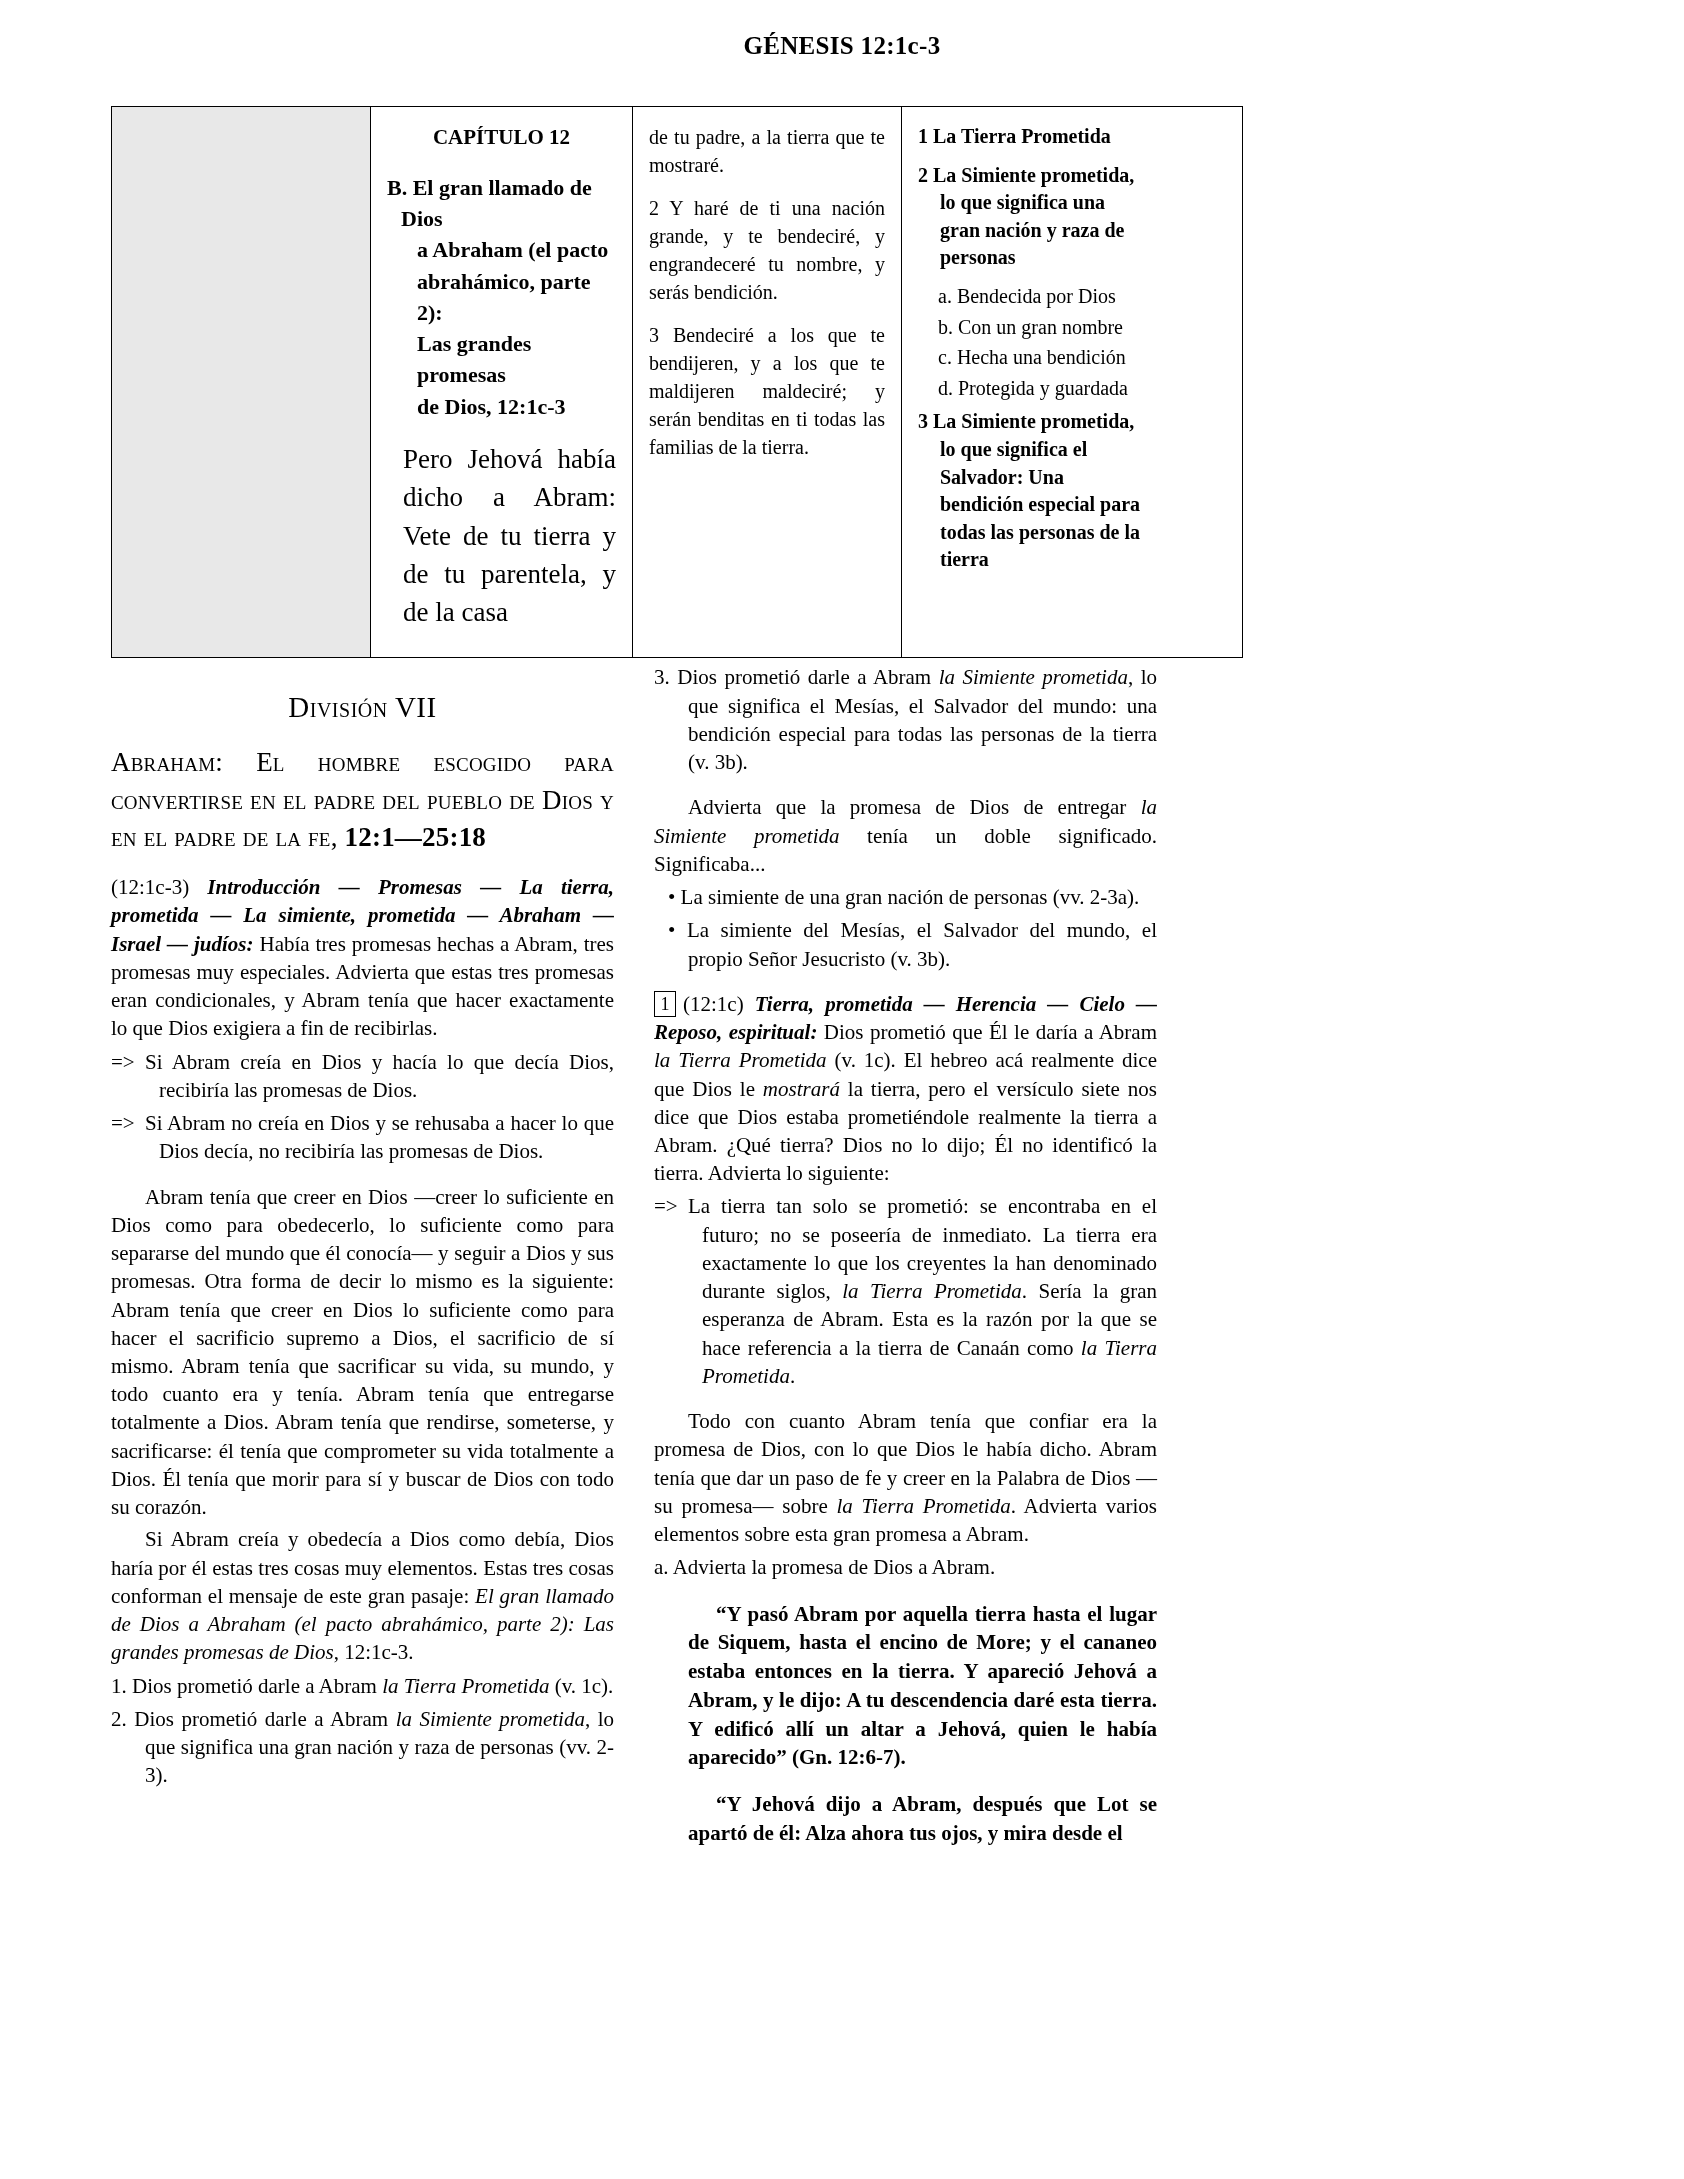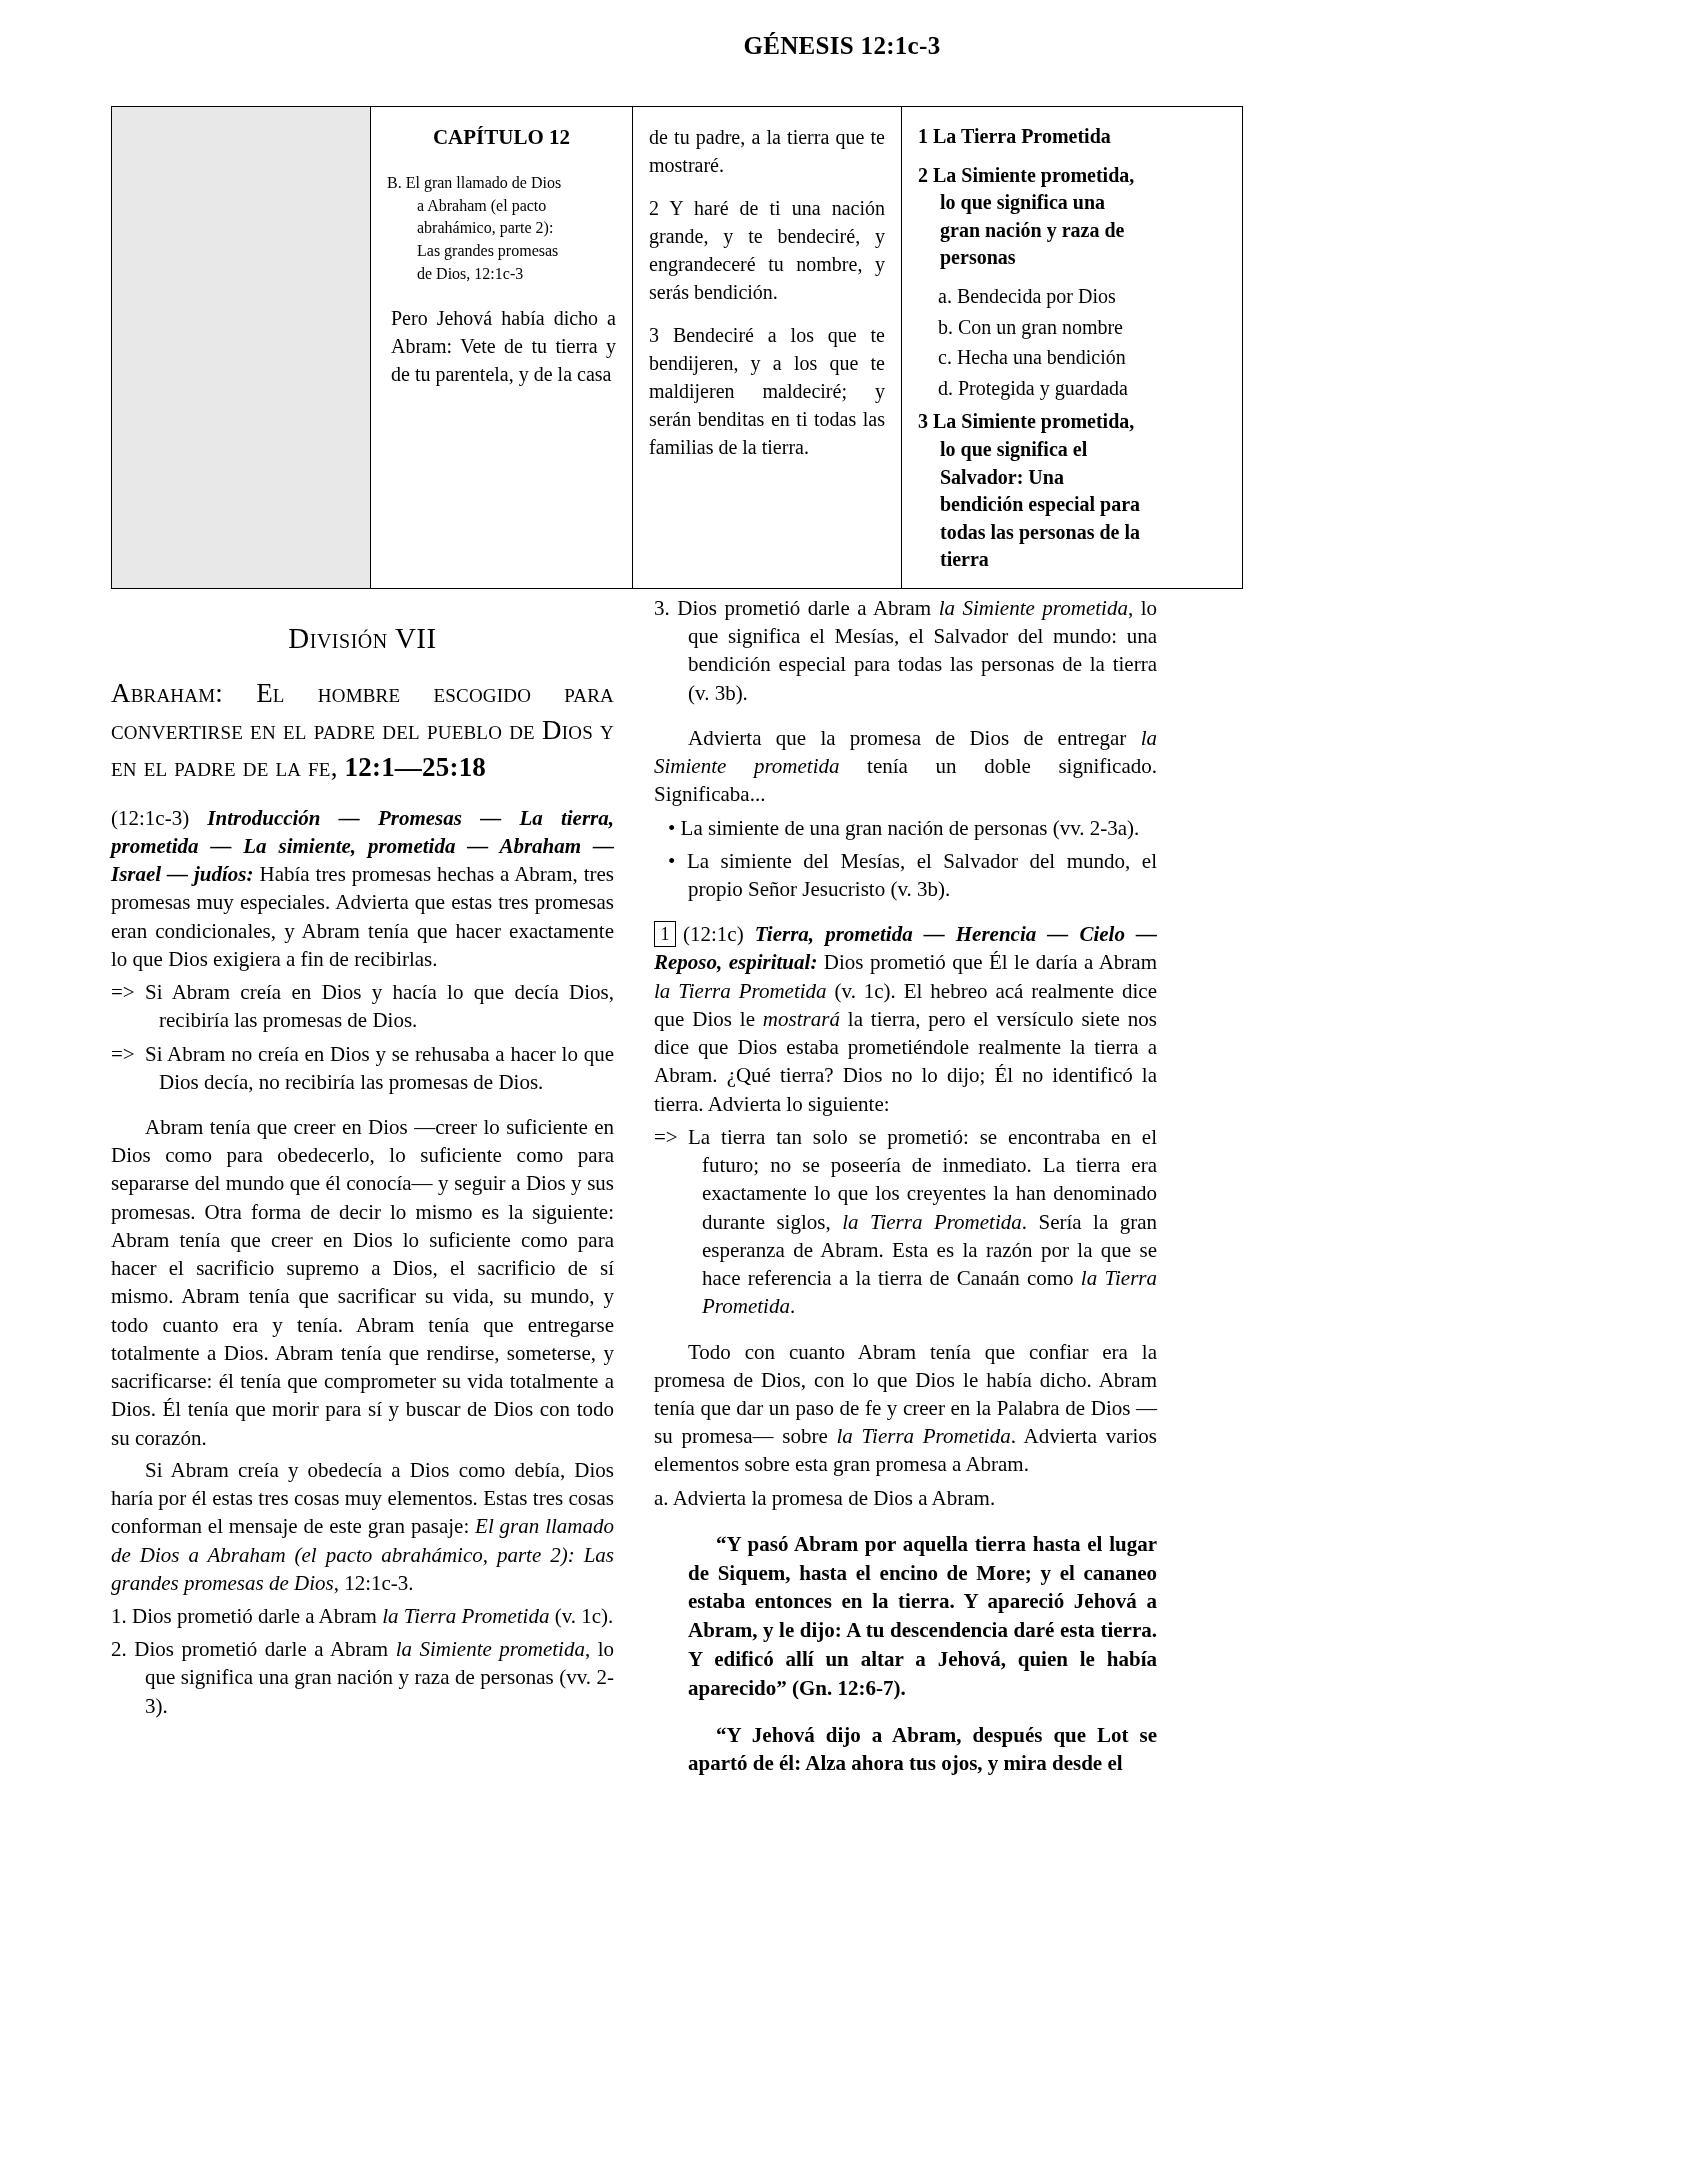--- a/index.html
+++ b/index.html
@@ -67,36 +67,36 @@
     line-height: 1.38;
     font-weight: bold;
   }
   .tt-chapter {
     text-align: center;
     font-weight: bold;
     font-size: 21px;
     margin-bottom: 20px;
   }
   .tt-heading {
-    font-weight: normal;
-    font-size: 16px;
+    font-weight: bold;
+    font-size: 22px;
     line-height: 1.42;
     margin-bottom: 18px;
     padding-left: 14px;
     text-indent: -14px;
   }
   .tt-heading .cont {
     display: block;
     padding-left: 16px;
     text-indent: 0;
   }
   .tt-body p {
-    margin: 0 0 12px 4px;
-    text-align: justify;
-    font-size: 20px;
+    margin: 0 0 12px 16px;
+    text-align: justify;
+    font-size: 27px;
     line-height: 1.42;
   }
   .tt-col-3 p {
     margin: 0 0 15px 0;
   }
   .tt-col-3 p:last-child { margin-bottom: 0; }
   .outline-item {
     margin-bottom: 11px;
     padding-left: 22px;
     text-indent: -22px;

